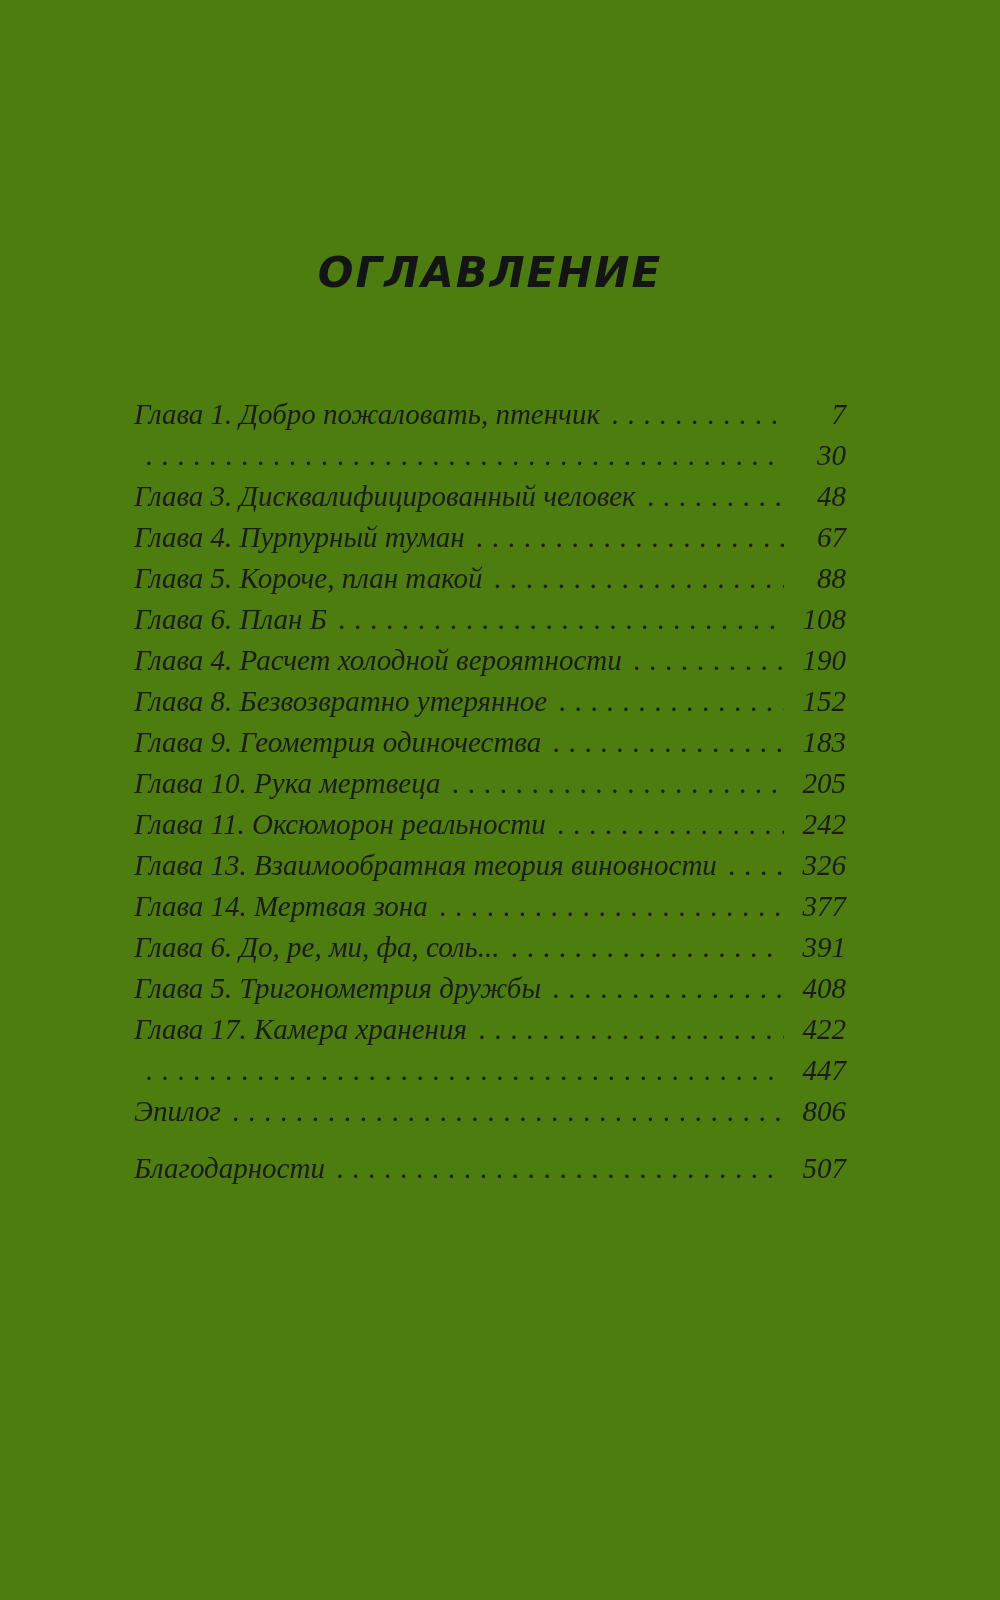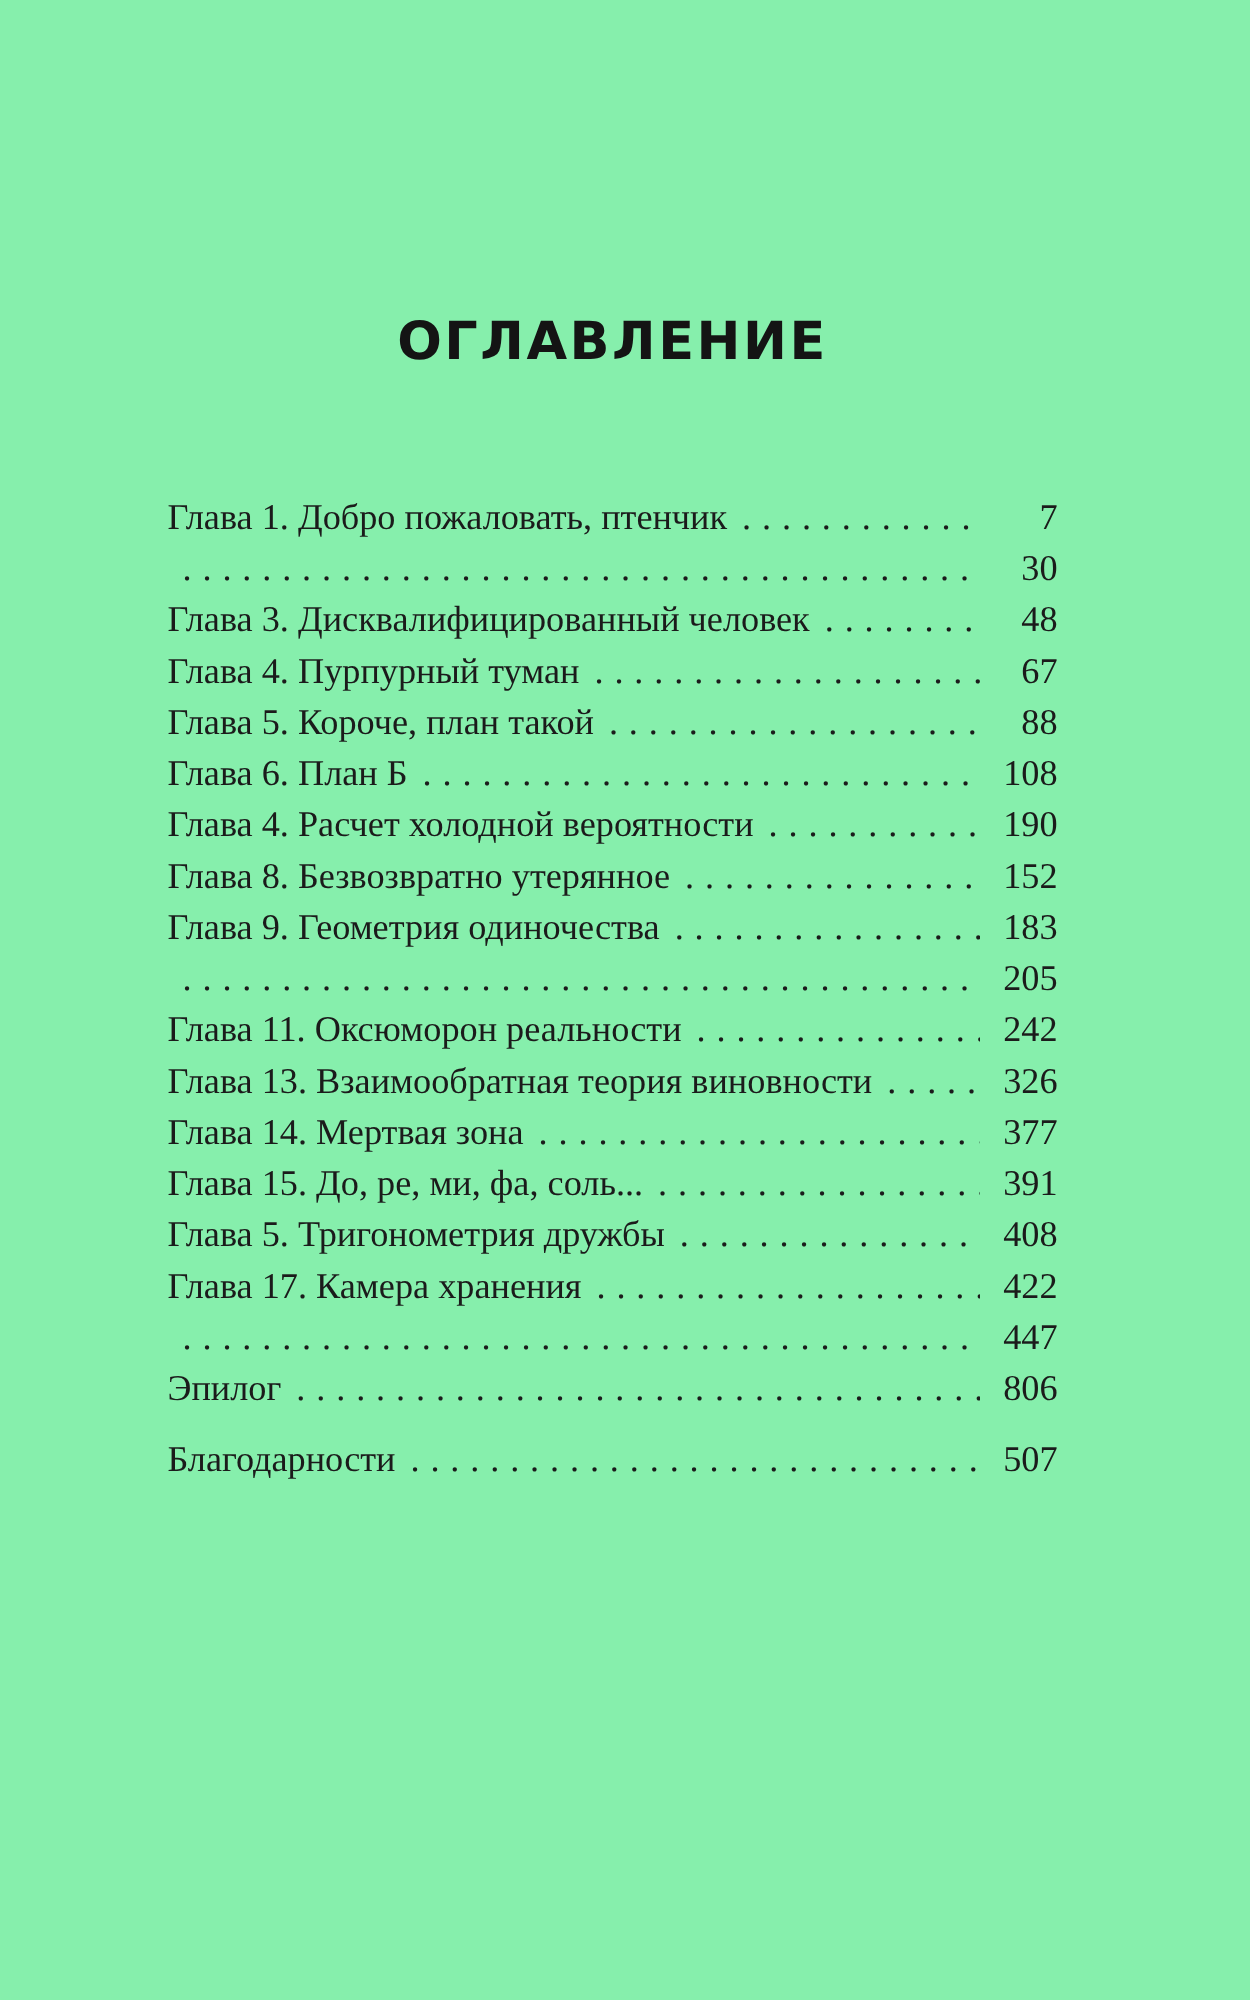--- a/index.html
+++ b/index.html
@@ -8,22 +8,23 @@
     height: 1600px;
     background: #ffffff;
     font-family: "Liberation Serif", serif;
     color: #1b1b1b;
   }
   .page {
     width: 1000px;
     height: 1600px;
     box-sizing: border-box;
     padding: 252px 138px 0 118px;
-    background: #86efac;
+    background: #4d7c0f;
     overflow: hidden;
+    font-style: italic;
   }
   .page-title {
     font-family: "DejaVu Sans", sans-serif;
     font-weight: bold;
     font-size: 42px;
     line-height: 1;
     letter-spacing: 2px;
     text-align: center;
     color: #141414;
     margin: 0 0 100px 0;
@@ -108,40 +109,41 @@
         <span class="t">Глава 8. Безвозвратно утерянное</span>
         <span class="leader"></span>
         <span class="p">152</span>
       </li>
     <li class="toc-row">
         <span class="t">Глава 9. Геометрия одиночества</span>
         <span class="leader"></span>
         <span class="p">183</span>
       </li>
     <li class="toc-row">
+        <span class="t">Глава 10. Рука мертвеца</span>
         <span class="leader"></span>
         <span class="p">205</span>
       </li>
     <li class="toc-row">
         <span class="t">Глава 11. Оксюморон реальности</span>
         <span class="leader"></span>
         <span class="p">242</span>
       </li>
     <li class="toc-row">
         <span class="t">Глава 13. Взаимообратная теория виновности</span>
         <span class="leader"></span>
         <span class="p">326</span>
       </li>
     <li class="toc-row">
         <span class="t">Глава 14. Мертвая зона</span>
         <span class="leader"></span>
         <span class="p">377</span>
       </li>
     <li class="toc-row">
-        <span class="t">Глава 15. До, ре, ми, фа, соль...</span>
+        <span class="t">Глава 6. До, ре, ми, фа, соль...</span>
         <span class="leader"></span>
         <span class="p">391</span>
       </li>
     <li class="toc-row">
         <span class="t">Глава 5. Тригонометрия дружбы</span>
         <span class="leader"></span>
         <span class="p">408</span>
       </li>
     <li class="toc-row">
         <span class="t">Глава 17. Камера хранения</span>

